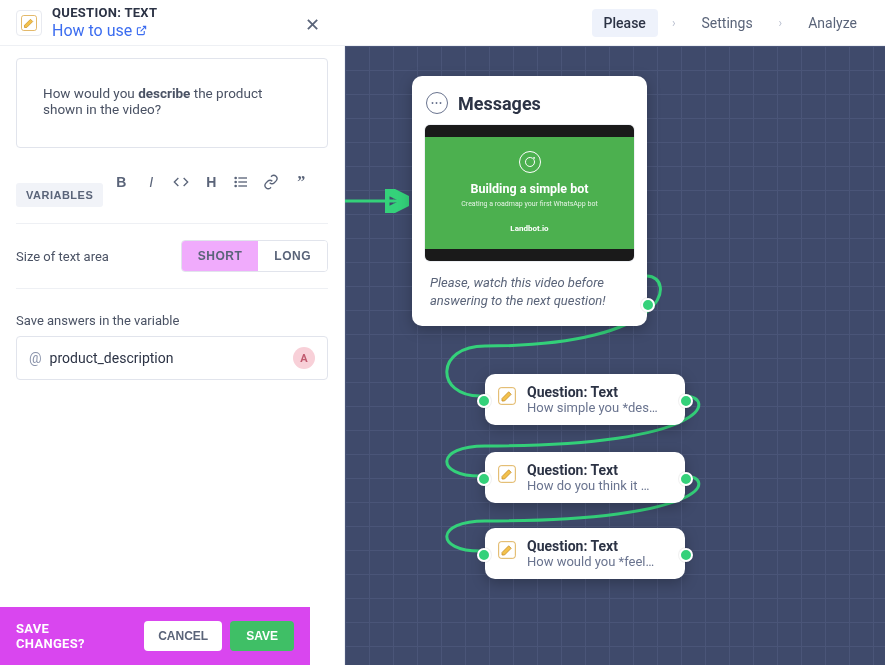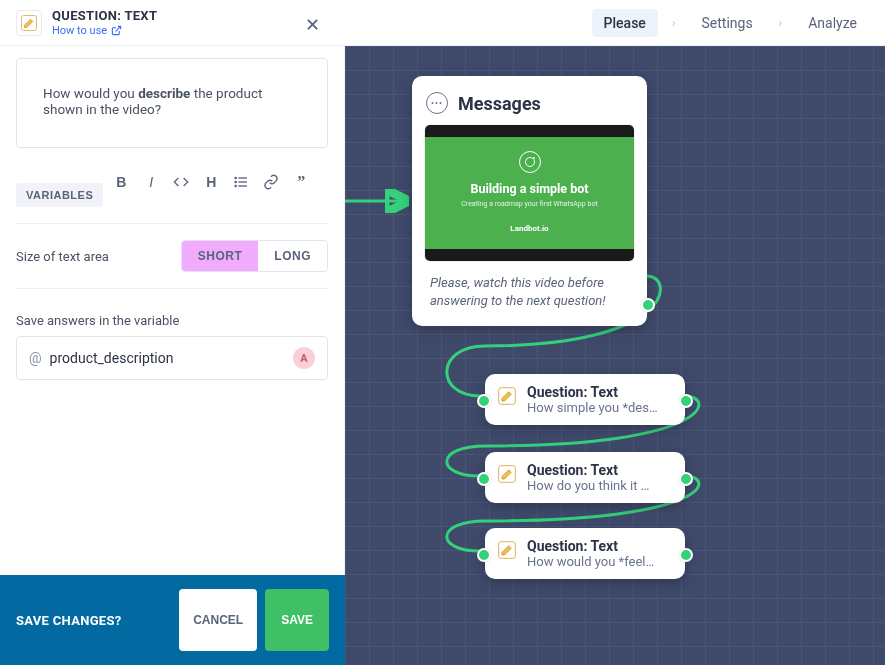--- a/index.html
+++ b/index.html
@@ -17,21 +17,21 @@
   }
   .topbar-left { display: flex; align-items: center; gap: 10px; }
   .block-icon {
     width: 26px; height: 26px; background: #fff; border:1px solid #e8eaf0; border-radius:4px;
     display:flex; align-items:center; justify-content:center;
     font-size:14px;
   }
   .block-icon svg { width:18px; height:18px; }
   .title-stack { display:flex; flex-direction:column; line-height:1.2;}
   .title-stack .t { font-size:13px; font-weight:700; color:#2c3345; letter-spacing:.3px;}
-  .title-stack .link { font-size:11px; color:#3c6df0; display:flex; align-items:center; gap:4px; cursor:pointer;}
+  .title-stack .link { font-size:16px; color:#3c6df0; display:flex; align-items:center; gap:4px; cursor:pointer;}
   .close-btn { position:absolute; left:305px; top:14px; color:#5a6479; font-size:18px; cursor:pointer; background:none; border:none;}
   .topbar-right { display:flex; align-items:center; gap:14px; font-size:14px; color:#5a6479;}
   .topbar-right .tab { padding:6px 12px; border-radius:4px; cursor:pointer;}
   .topbar-right .tab.active { background:#eef2fb; color:#2c3345; font-weight:500;}
   .chev { color:#b9bfcf; font-size:12px;}
 
   .main { flex:1; display:flex; min-height:0; }
   .panel { width:345px; background:#fff; padding:12px 16px; border-right:1px solid #eef0f4; display:flex; flex-direction:column;}
   .label { font-size:13px; color:#4a5264; margin:8px 0;}
   .textarea {
@@ -96,29 +96,29 @@
     position:absolute; width:14px; height:14px; background:#34d17a; border:2.5px solid #fff; border-radius:50%;
     box-shadow:0 0 0 1px rgba(0,0,0,.06);
   }
   .port.in { left:-8px;}
   .port.out { right:-8px;}
 
   svg.connectors { position:absolute; inset:0; width:100%; height:100%; pointer-events:none;}
   svg.connectors path { stroke:#34d17a; stroke-width:3; fill:none; stroke-linecap:round;}
 
   .footer {
-    position:absolute; left:0; bottom:0; width:345px; background:#0369a1;
+    position:absolute; left:0; bottom:0; width:310px; background:#d946ef;
     padding:14px 16px; display:flex; align-items:center; justify-content:space-between;
     color:#fff;
     gap:25px;
   }
   .footer .q { font-size:13px; font-weight:700; letter-spacing:.3px;}
   .footer .btns { display:flex; gap:8px;}
   .btn-cancel { background:#fff; color:#5a6479; border:none; padding:8px 14px; border-radius:4px; font-size:12px; font-weight:700; cursor:pointer;}
-  .btn-save { background:#3fbf66; color:#fff; border:none; padding:24px 16px; border-radius:4px; font-size:12px; font-weight:700; cursor:pointer;}
+  .btn-save { background:#3fbf66; color:#fff; border:none; padding:8px 16px; border-radius:4px; font-size:12px; font-weight:700; cursor:pointer;}
 
   .pencil-ic svg{ width:20px; height:20px;}
 </style>
 </head>
 <body>
 
 <div class="topbar">
   <div class="topbar-left">
     <div class="block-icon">
       <svg viewBox="0 0 24 24">

